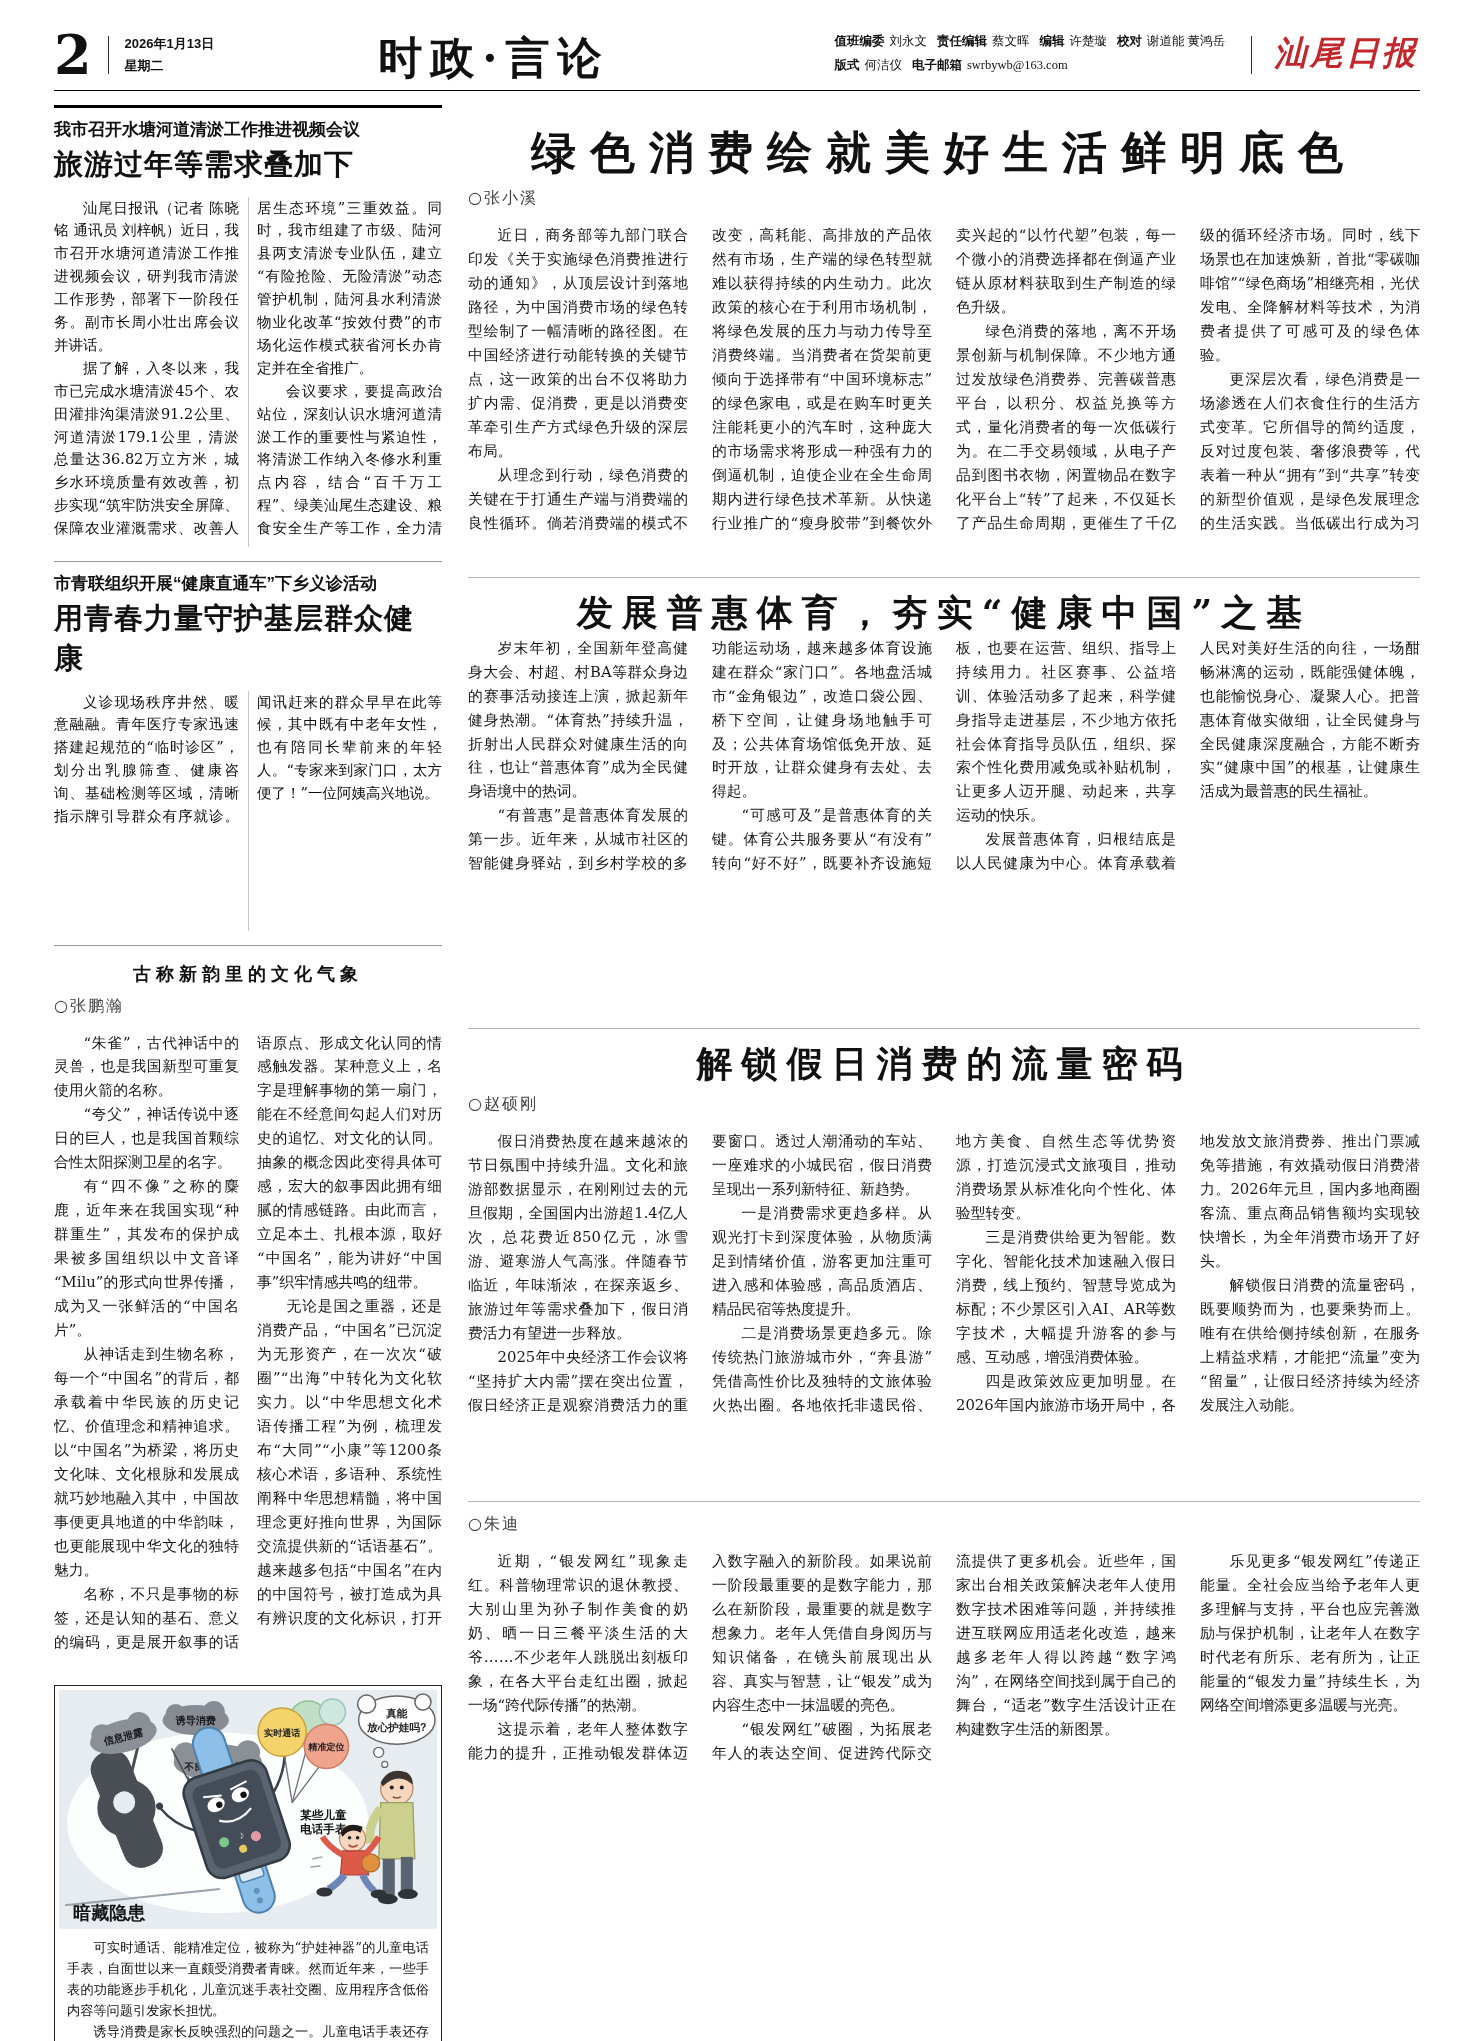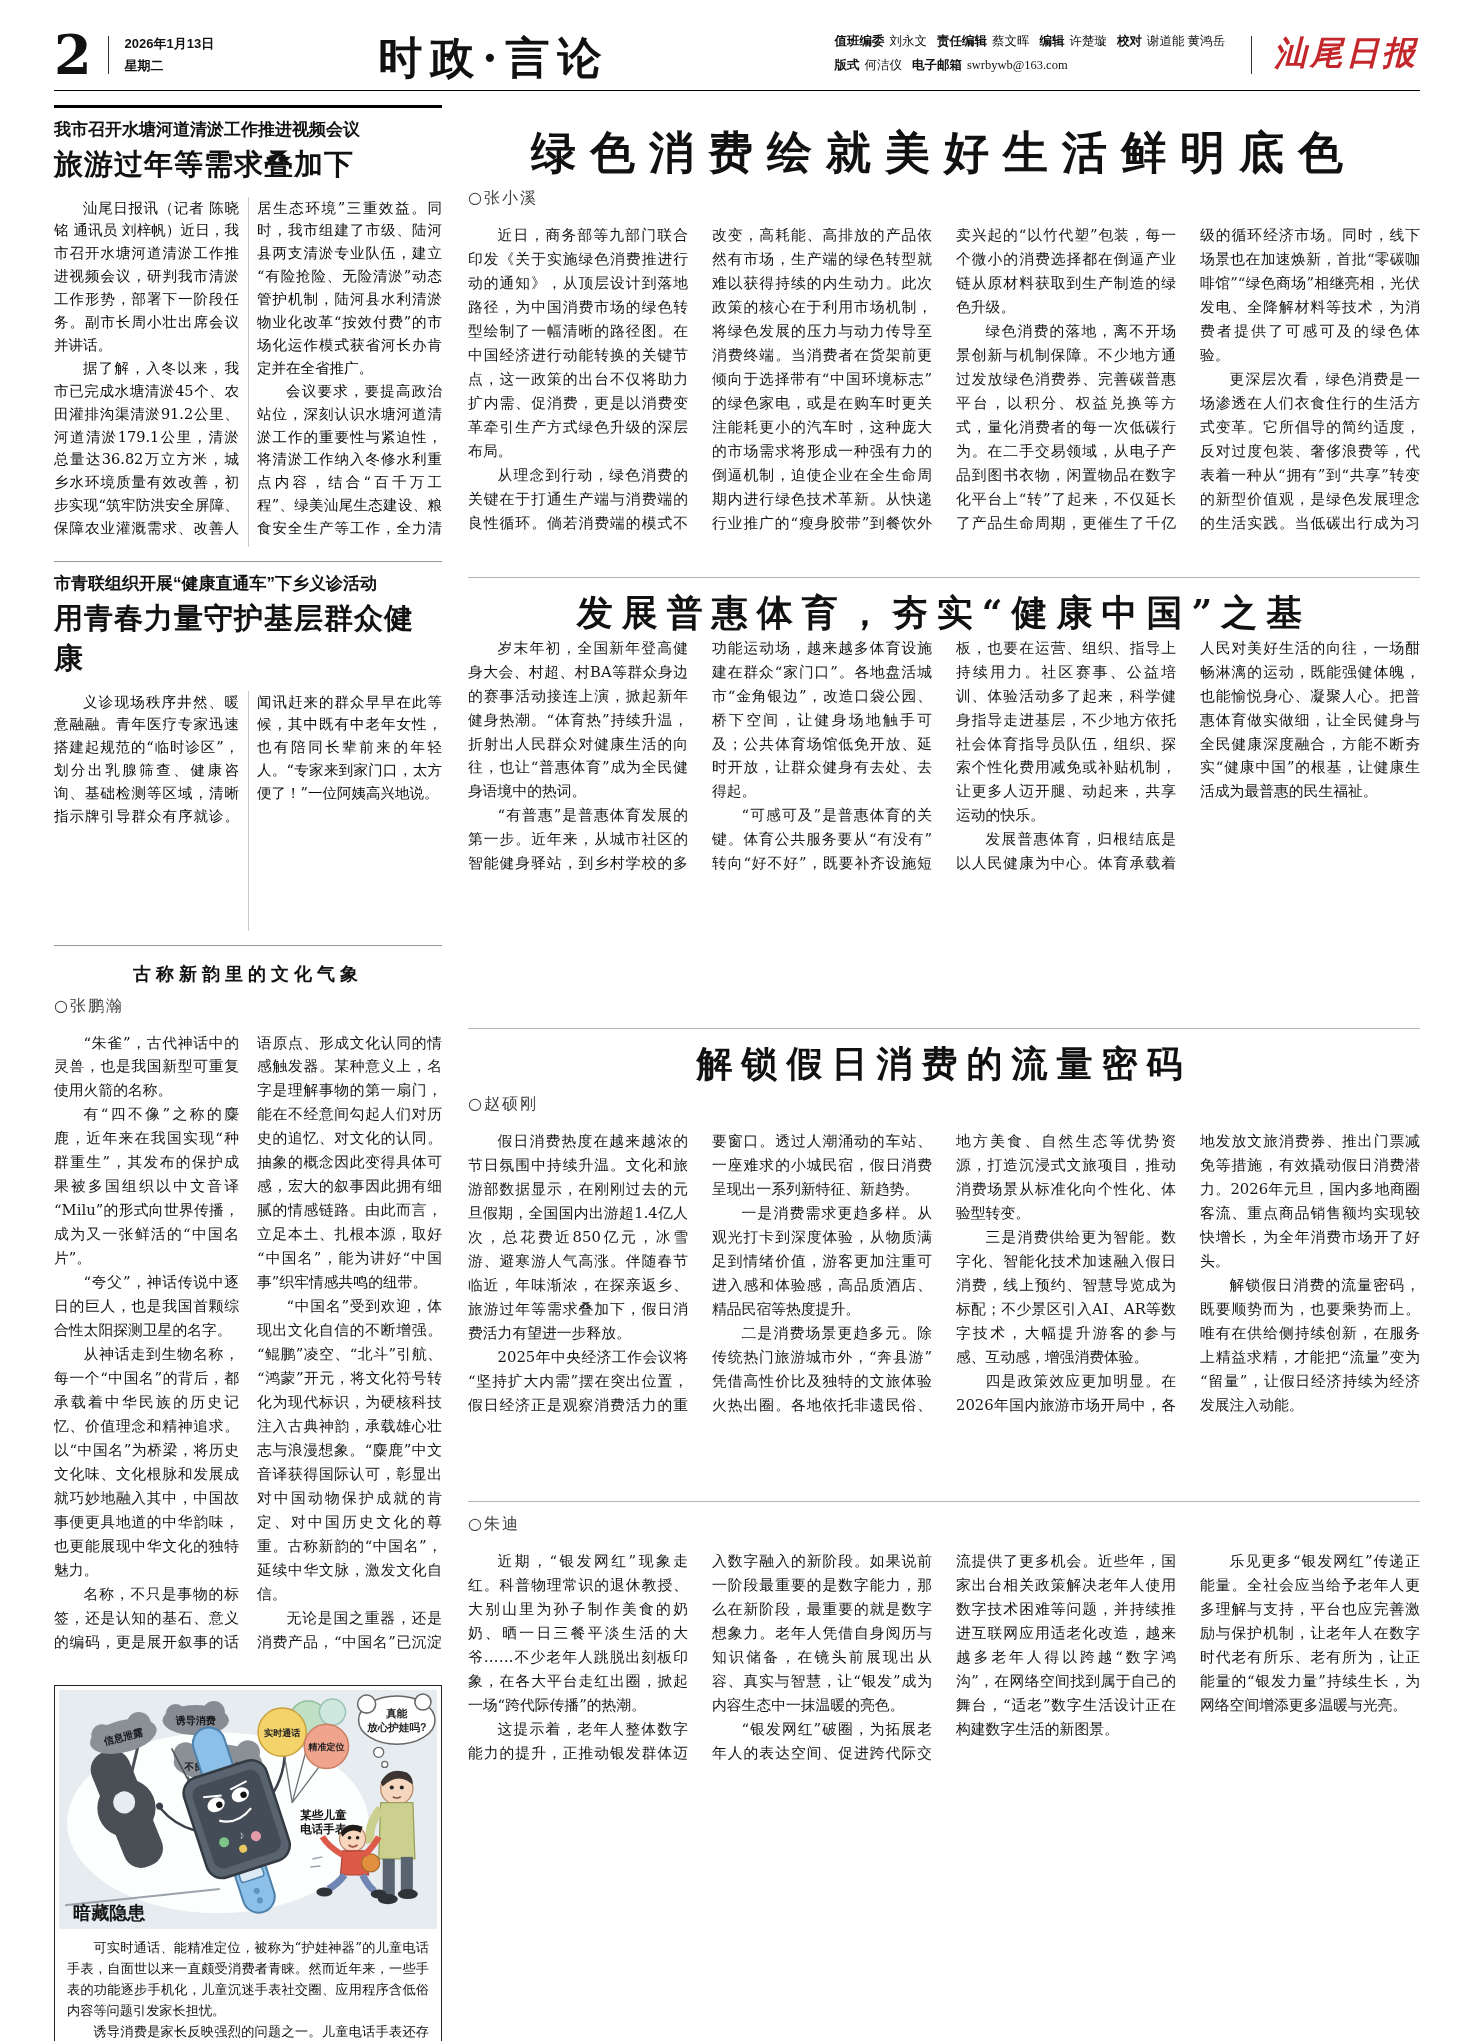--- a/index.html
+++ b/index.html
@@ -102,25 +102,24 @@
           </div>
       </div>
 
       <hr class="rail-hr">
 
       <div>
         <h2 class="cult-headline">古称新韵里的文化气象</h2>
         <div class="byline">○张鹏瀚</div>
         <div class="cols2 norule op-body cult-body">
             <p>“朱雀”，古代神话中的灵兽，也是我国新型可重复使用火箭的名称。</p>
+            <p>“夸父”，神话传说中逐日的巨人，也是我国首颗综合性太阳探测卫星的名字。</p>
             <p>有“四不像”之称的麋鹿，近年来在我国实现“种群重生”，其发布的保护成果被多国组织以中文音译“Milu”的形式向世界传播，成为又一张鲜活的“中国名片”。</p>
-            <p>“夸父”，神话传说中逐日的巨人，也是我国首颗综合性太阳探测卫星的名字。</p>
             <p>从神话走到生物名称，每一个“中国名”的背后，都承载着中华民族的历史记忆、价值理念和精神追求。以“中国名”为桥梁，将历史文化味、文化根脉和发展成就巧妙地融入其中，中国故事便更具地道的中华韵味，也更能展现中华文化的独特魅力。</p>
             <p>名称，不只是事物的标签，还是认知的基石、意义的编码，更是展开叙事的话语原点、形成文化认同的情感触发器。某种意义上，名字是理解事物的第一扇门，能在不经意间勾起人们对历史的追忆、对文化的认同。抽象的概念因此变得具体可感，宏大的叙事因此拥有细腻的情感链路。由此而言，立足本土、扎根本源，取好“中国名”，能为讲好“中国事”织牢情感共鸣的纽带。</p>
-            <p>“中国名”受到欢迎，体现出文化自信的不断增强。“鲲鹏”凌空、“北斗”引航、“鸿蒙”开元，将文化符号转化为现代标识，为硬核科技注入古典神韵，承载雄心壮志与浪漫想象。“麋鹿”中文音译获得国际认可，彰显出对中国动物保护成就的肯定、对中国历史文化的尊重。古称新韵的“中国名”，延续中华文脉，激发文化自信。</p>
             <p>无论是国之重器，还是消费产品，“中国名”已沉淀为无形资产，在一次次“破圈”“出海”中转化为文化软实力。以“中华思想文化术语传播工程”为例，梳理发布“大同”“小康”等1200条核心术语，多语种、系统性阐释中华思想精髓，将中国理念更好推向世界，为国际交流提供新的“话语基石”。越来越多包括“中国名”在内的中国符号，被打造成为具有辨识度的文化标识，打开了一扇扇触摸中华文脉、读懂中国发展的窗。</p>
           </div>
       </div>
 
       <div class="cartoon-box">
         <svg class="cartoon-svg" viewBox="0 0 376 238">
           <rect x="0" y="0" width="376" height="238" fill="#e7ecf1"></rect>
           <ellipse cx="158" cy="132" rx="150" ry="90" fill="#ffffff" opacity="0.92"></ellipse>
           <line x1="6" y1="214" x2="160" y2="198" stroke="#9aa2ab" stroke-width="2"></line>
 

